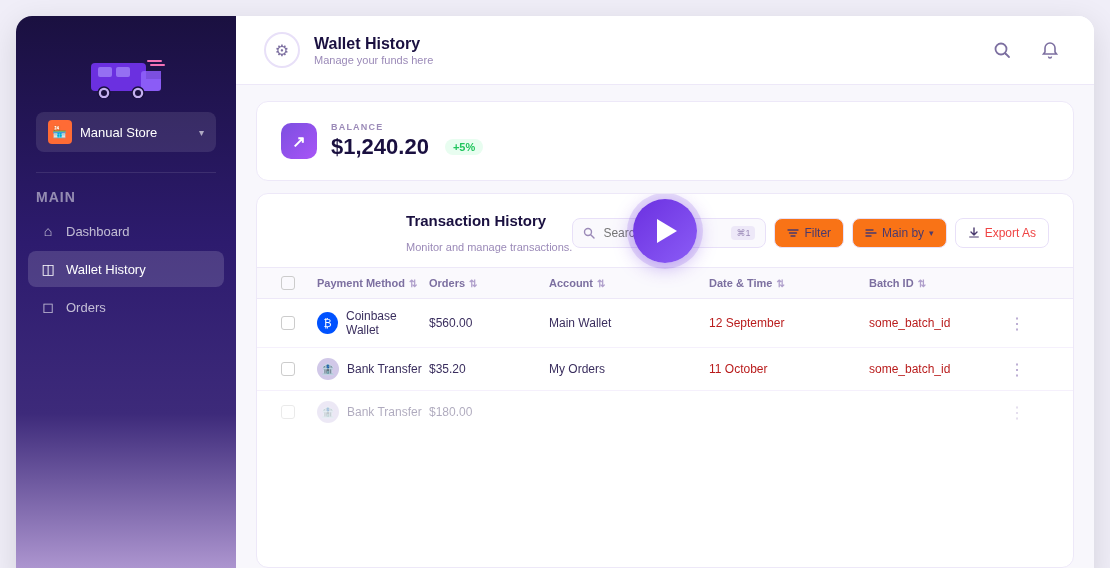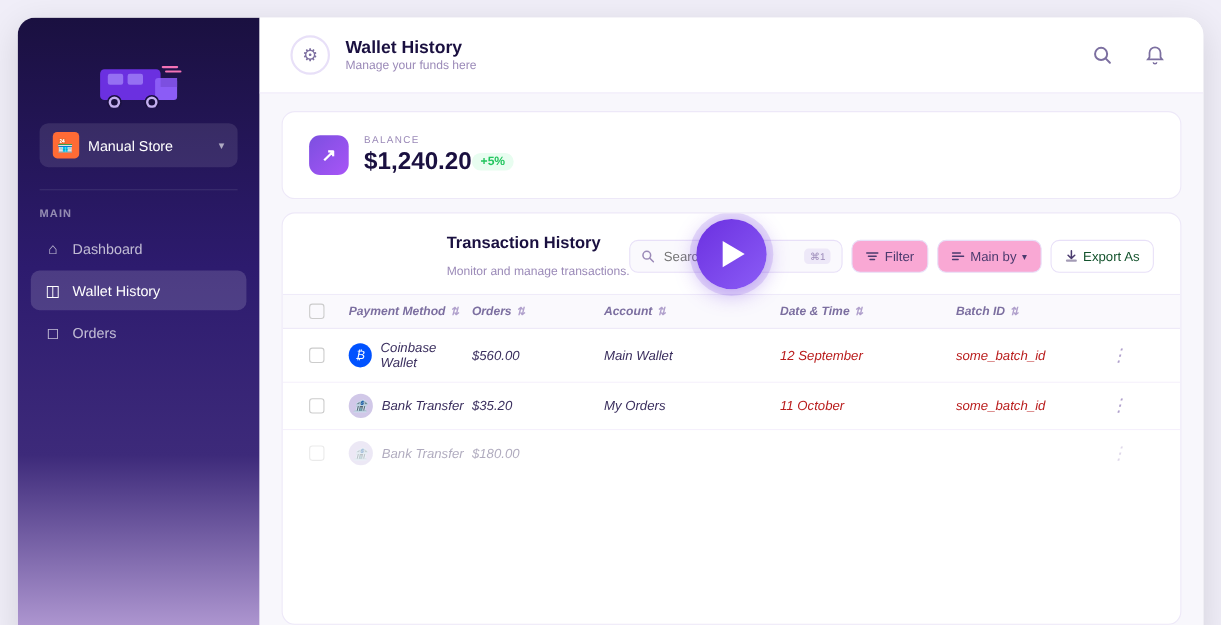--- a/index.html
+++ b/index.html
@@ -74,21 +74,21 @@
       color: rgba(255,255,255,0.6);
       font-size: 10px;
     }
     .sidebar-divider {
       height: 1px;
       background: rgba(255,255,255,0.1);
       margin: 0 20px 16px;
     }
     .sidebar-section-label {
       color: rgba(255,255,255,0.5);
-      font-size: 10px;
+      font-size: 14px;
       font-weight: 600;
       letter-spacing: 1px;
       padding: 0 20px 8px;
       text-transform: uppercase;
     }
     .nav-items {
       display: flex;
       flex-direction: column;
       gap: 2px;
       padding: 0 12px;
@@ -202,29 +202,29 @@
       border-radius: 10px;
       display: flex;
       align-items: center;
       justify-content: center;
       color: #fff;
       font-size: 14px;
     }
     .balance-info {}
     .balance-label {
       font-size: 9px;
-      font-weight: 400;
+      font-weight: 700;
       letter-spacing: 1.2px;
       color: #9b8ab8;
       text-transform: uppercase;
     }
     .balance-row {
       display: flex;
       align-items: center;
-      gap: 0;
+      gap: 16px;
       margin-top: 2px;
     }
     .balance-amount {
       font-size: 22px;
       font-weight: 700;
       color: #1a1040;
     }
     .balance-badge {
       background: #e8fdf0;
       color: #22c55e;
@@ -327,44 +327,43 @@
       padding: 2px 5px;
       border-radius: 4px;
     }
     .control-btn {
       display: flex;
       align-items: center;
       gap: 5px;
       border: 1px solid #e8e0f8;
       border-radius: 8px;
       padding: 7px 12px;
-      background: #f9a8d4;
+      background: #f97316;
       cursor: pointer;
       font-size: 12px;
       color: #4a3a6e;
       font-weight: 500;
     }
     .export-btn {
       display: flex;
       align-items: center;
       gap: 5px;
       border: 1px solid #e8e0f8;
       border-radius: 8px;
       padding: 7px 12px;
       background: #fff;
       cursor: pointer;
       font-size: 12px;
-      color: #14532d;
+      color: #ef4444;
       font-weight: 500;
     }
 
     
     .table-container {
       overflow: hidden;
-      font-style: italic;
     }
     .table-header-row {
       display: grid;
       grid-template-columns: 36px 1fr 120px 160px 160px 140px 40px;
       padding: 8px 24px;
       background: #faf9fd;
       border-top: 1px solid #ede8f8;
       border-bottom: 1px solid #ede8f8;
     }
     .th {

